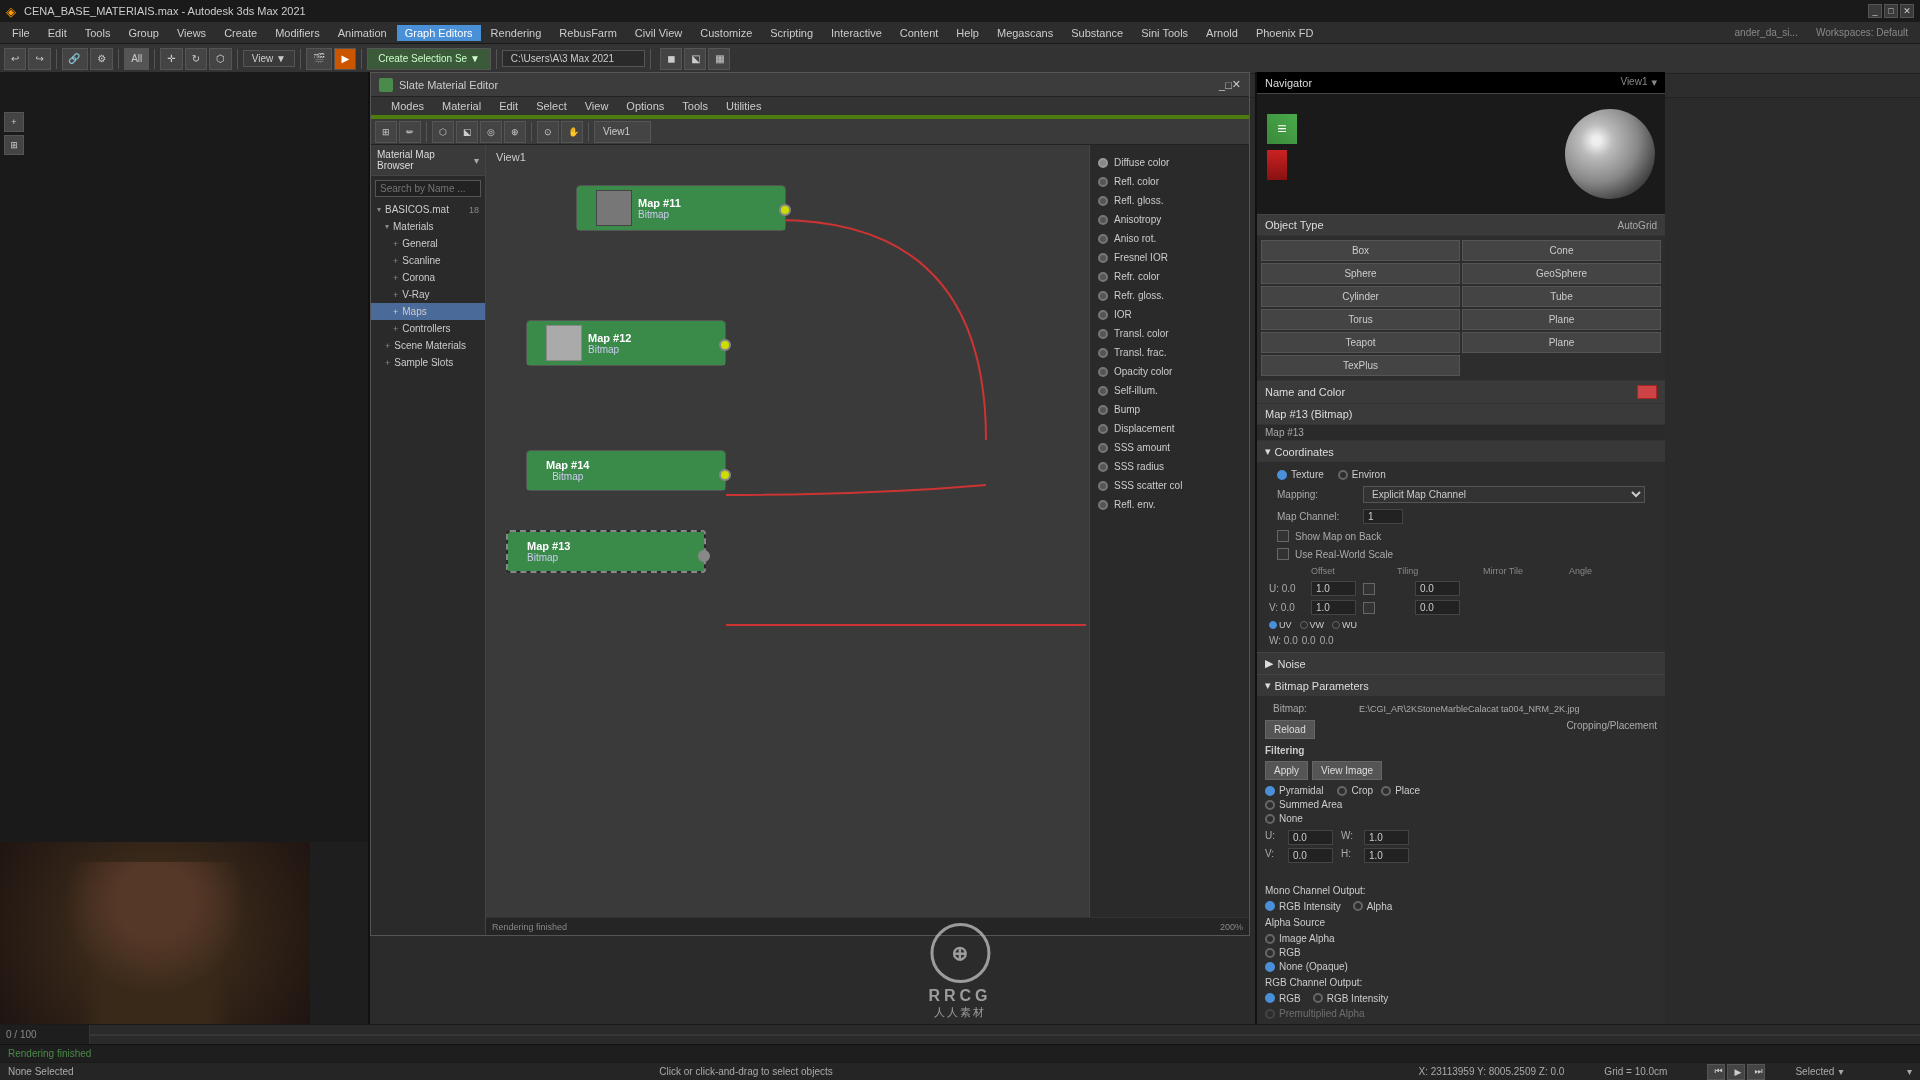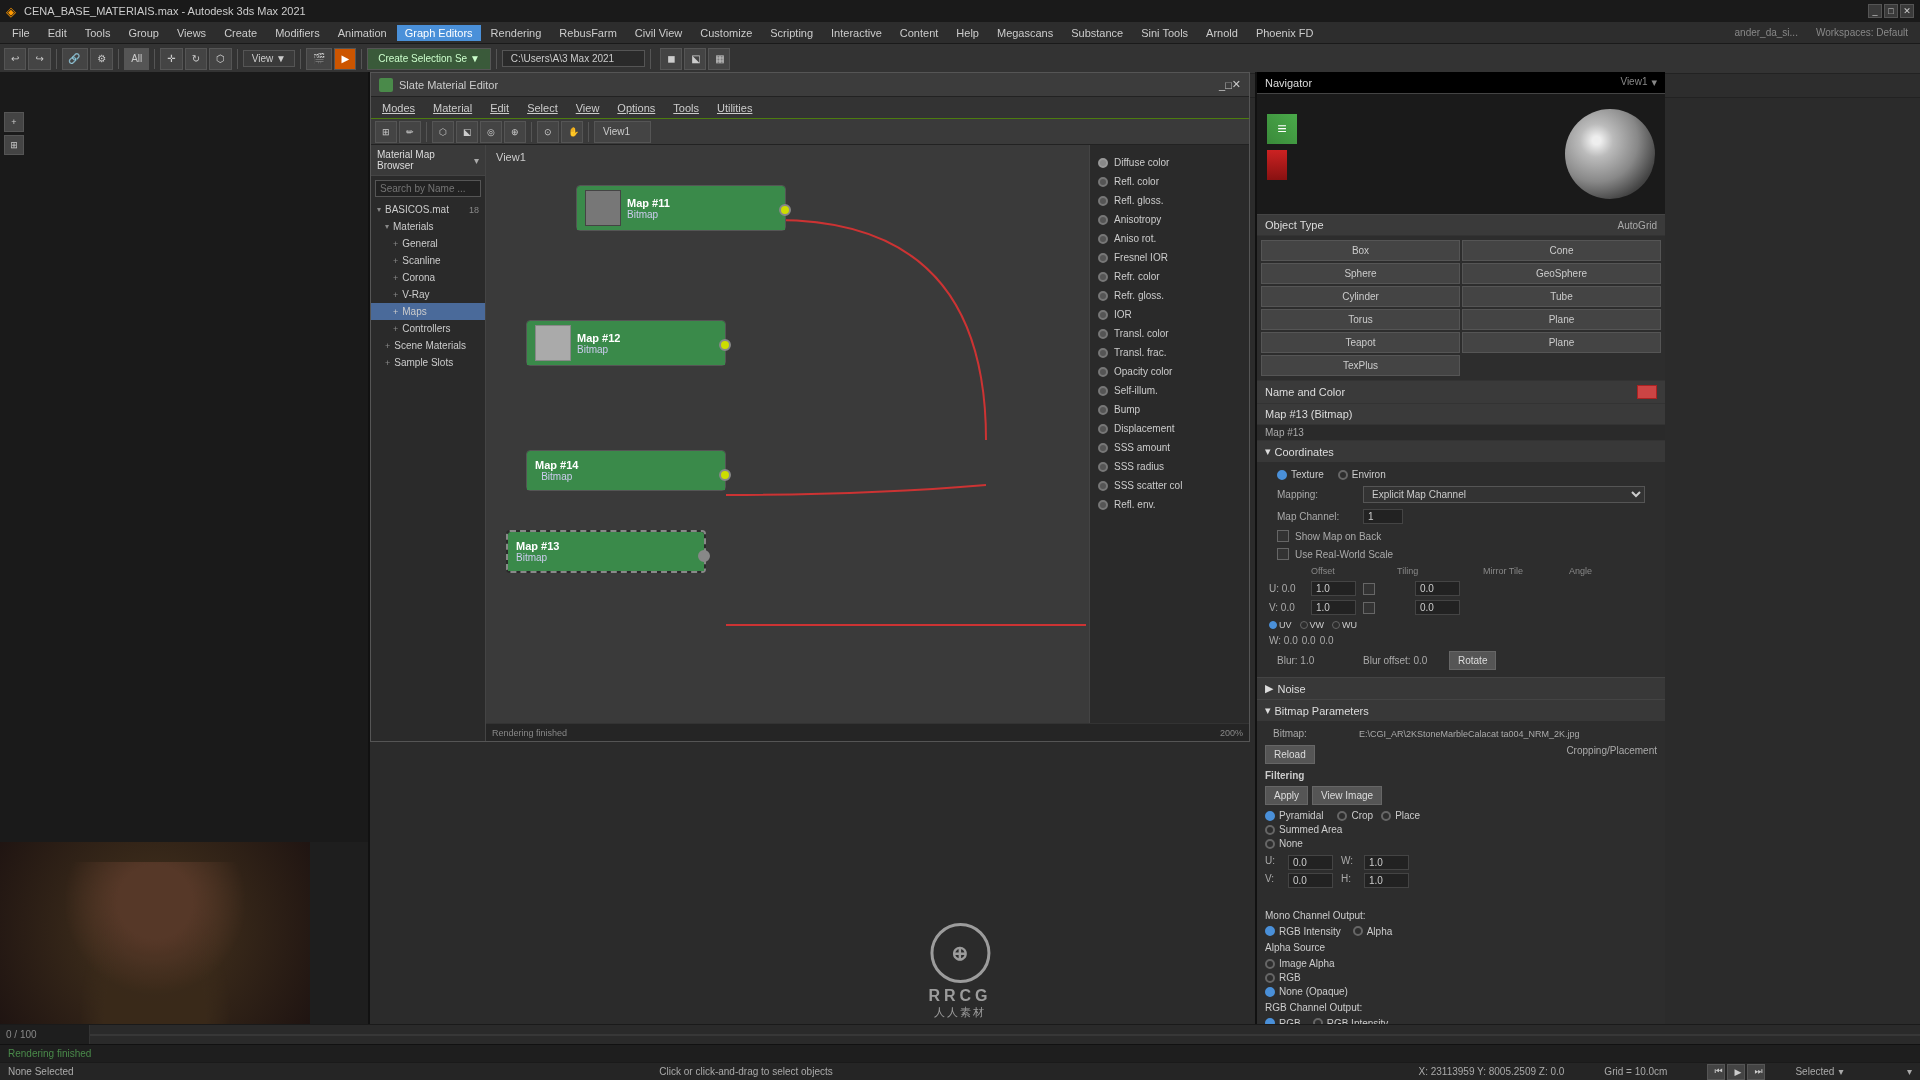--- a/index.html
+++ b/index.html
@@ -29,39 +29,39 @@
     #left-viewport { width: 370px; background: #1e1e1e; border-right: 2px solid #111; position: relative; }
     #left-viewport .viewport-label { position: absolute; top: 4px; left: 8px; font-size: 10px; color: #aaa; }
 
     
     #webcam { position: absolute; bottom: 0; left: 0; width: 310px; height: 220px; background: #111; overflow: hidden; }
     #webcam-person { width: 100%; height: 100%; background: radial-gradient(circle at 50% 40%, #3a2a1a 30%, #1a1010 100%); position: relative; }
 
     
     #sme-window { position: absolute; left: 375px; top: 0; width: 880px; height: 670px; background: #2d2d2d; border: 1px solid #555; }
     #sme-titlebar { background: #3c3c3c; height: 24px; display: flex; align-items: center; padding: 0 8px; border-bottom: 1px solid #222; }
-    #sme-menu { background: #333; height: 22px; display: flex; align-items: center; padding: 0 3px; gap: 2px; border-bottom: 1px solid #4d7c0f; text-decoration: underline; }
+    #sme-menu { background: #333; height: 22px; display: flex; align-items: center; padding: 0 12px; gap: 2px; border-bottom: 4px solid #4d7c0f; }
     #sme-toolbar { background: #3a3a3a; height: 26px; display: flex; align-items: center; padding: 0 4px; gap: 2px; border-bottom: 1px solid #222; }
     #sme-body { display: flex; height: calc(100% - 72px); }
 
     
     #mmb-panel { width: 115px; background: #2a2a2a; border-right: 1px solid #444; display: flex; flex-direction: column; }
     #mmb-header { background: #3a3a3a; padding: 4px 6px; font-size: 10px; color: #ddd; border-bottom: 1px solid #444; display: flex; align-items: center; justify-content: space-between; }
     #mmb-search { padding: 4px; }
     #mmb-search input { width: 100%; background: #222; border: 1px solid #555; color: #ccc; padding: 2px 4px; font-size: 10px; }
     .mmb-tree-item { padding: 3px 6px; font-size: 10px; cursor: pointer; display: flex; align-items: center; gap: 4px; }
     .mmb-tree-item.selected { background: #4a6a9a; }
 
     
     #graph-canvas { flex: 1; background: #3a3a3a; position: relative; overflow: hidden; }
     #view-label { position: absolute; top: 6px; left: 10px; font-size: 11px; color: #ccc; }
 
     
     .node-card { position: absolute; background: #2a2a2a; border: 1px solid #555; border-radius: 4px; min-width: 180px; }
-    .node-header { background: #3a8a4a; padding: 4px 8px; border-radius: 3px 3px 0 0; display: flex; align-items: center; gap: 6px; }
+    .node-header { background: #3a8a4a; padding: 4px 19px; border-radius: 3px 3px 0 0; display: flex; align-items: center; gap: 6px; }
     .node-title { font-size: 11px; color: white; font-weight: bold; }
     .node-subtitle { font-size: 10px; color: #cce; }
     .node-preview { width: 32px; height: 32px; background: #555; border: 1px solid #444; }
     .node-connector { width: 12px; height: 12px; background: #ccdd00; border-radius: 50%; border: 2px solid #888; position: absolute; }
     .node-connector.output { right: -6px; }
     .node-connector.grey { background: #888; }
     .socket-item { padding: 4px 8px; font-size: 10px; color: #ccc; display: flex; align-items: center; gap: 6px; }
     .socket-dot { width: 10px; height: 10px; background: #555; border-radius: 50%; border: 2px solid #777; flex-shrink: 0; }
     .socket-dot.active { background: #cc4444; border-color: #ff6666; }
     .prop-section { border-bottom: 1px solid #444; }
@@ -177,21 +177,21 @@
     </div>
 
     <div id="webcam">
       <div id="webcam-person">
 
         <div style="position:absolute; bottom:0; left:50%; transform:translateX(-50%); width:180px; height:200px; background:radial-gradient(circle at 50% 20%, #5a3a2a 20%, transparent 50%), radial-gradient(ellipse at 50% 80%, #3a2a1a 40%, transparent 60%); opacity:0.9;"></div>
       </div>
     </div>
   </div>
 
-  <div id="sme-window" style="position:relative; left:0; top:0; width:880px; height:670px; flex-shrink:0;">
+  <div id="sme-window" style="position:relative; left:0; top:0; width:880px; height:864px; flex-shrink:0;">
 
     <div id="sme-titlebar">
       <div id="sme-icon" style="width:14px;height:14px;background:#4a8a4a;border-radius:2px;margin-right:6px;"></div>
       <span>Slate Material Editor</span>
       <div style="flex:1;"></div>
       <div class="win-btn">_</div>
       <div class="win-btn">□</div>
       <div class="win-btn">✕</div>
     </div>
 
@@ -541,25 +541,20 @@
               <span>WU</span>
             </div>
           </div>
 
           <div style="display:flex; gap:4px; padding:2px 0; font-size:10px; color:#aaa;">
             <span>W: 0.0</span>
             <span>0.0</span>
             <span>0.0</span>
           </div>
 
-          <div class="prop-row">
-            <span class="prop-label">Blur: 1.0</span>
-            <span class="prop-label">Blur offset: 0.0</span>
-            <button class="apply-btn">Rotate</button>
-          </div>
         </div>
       </div>
 
       <div class="prop-section">
         <div class="prop-section-header">
           <span>▶</span>
           <span>Noise</span>
         </div>
       </div>
 

